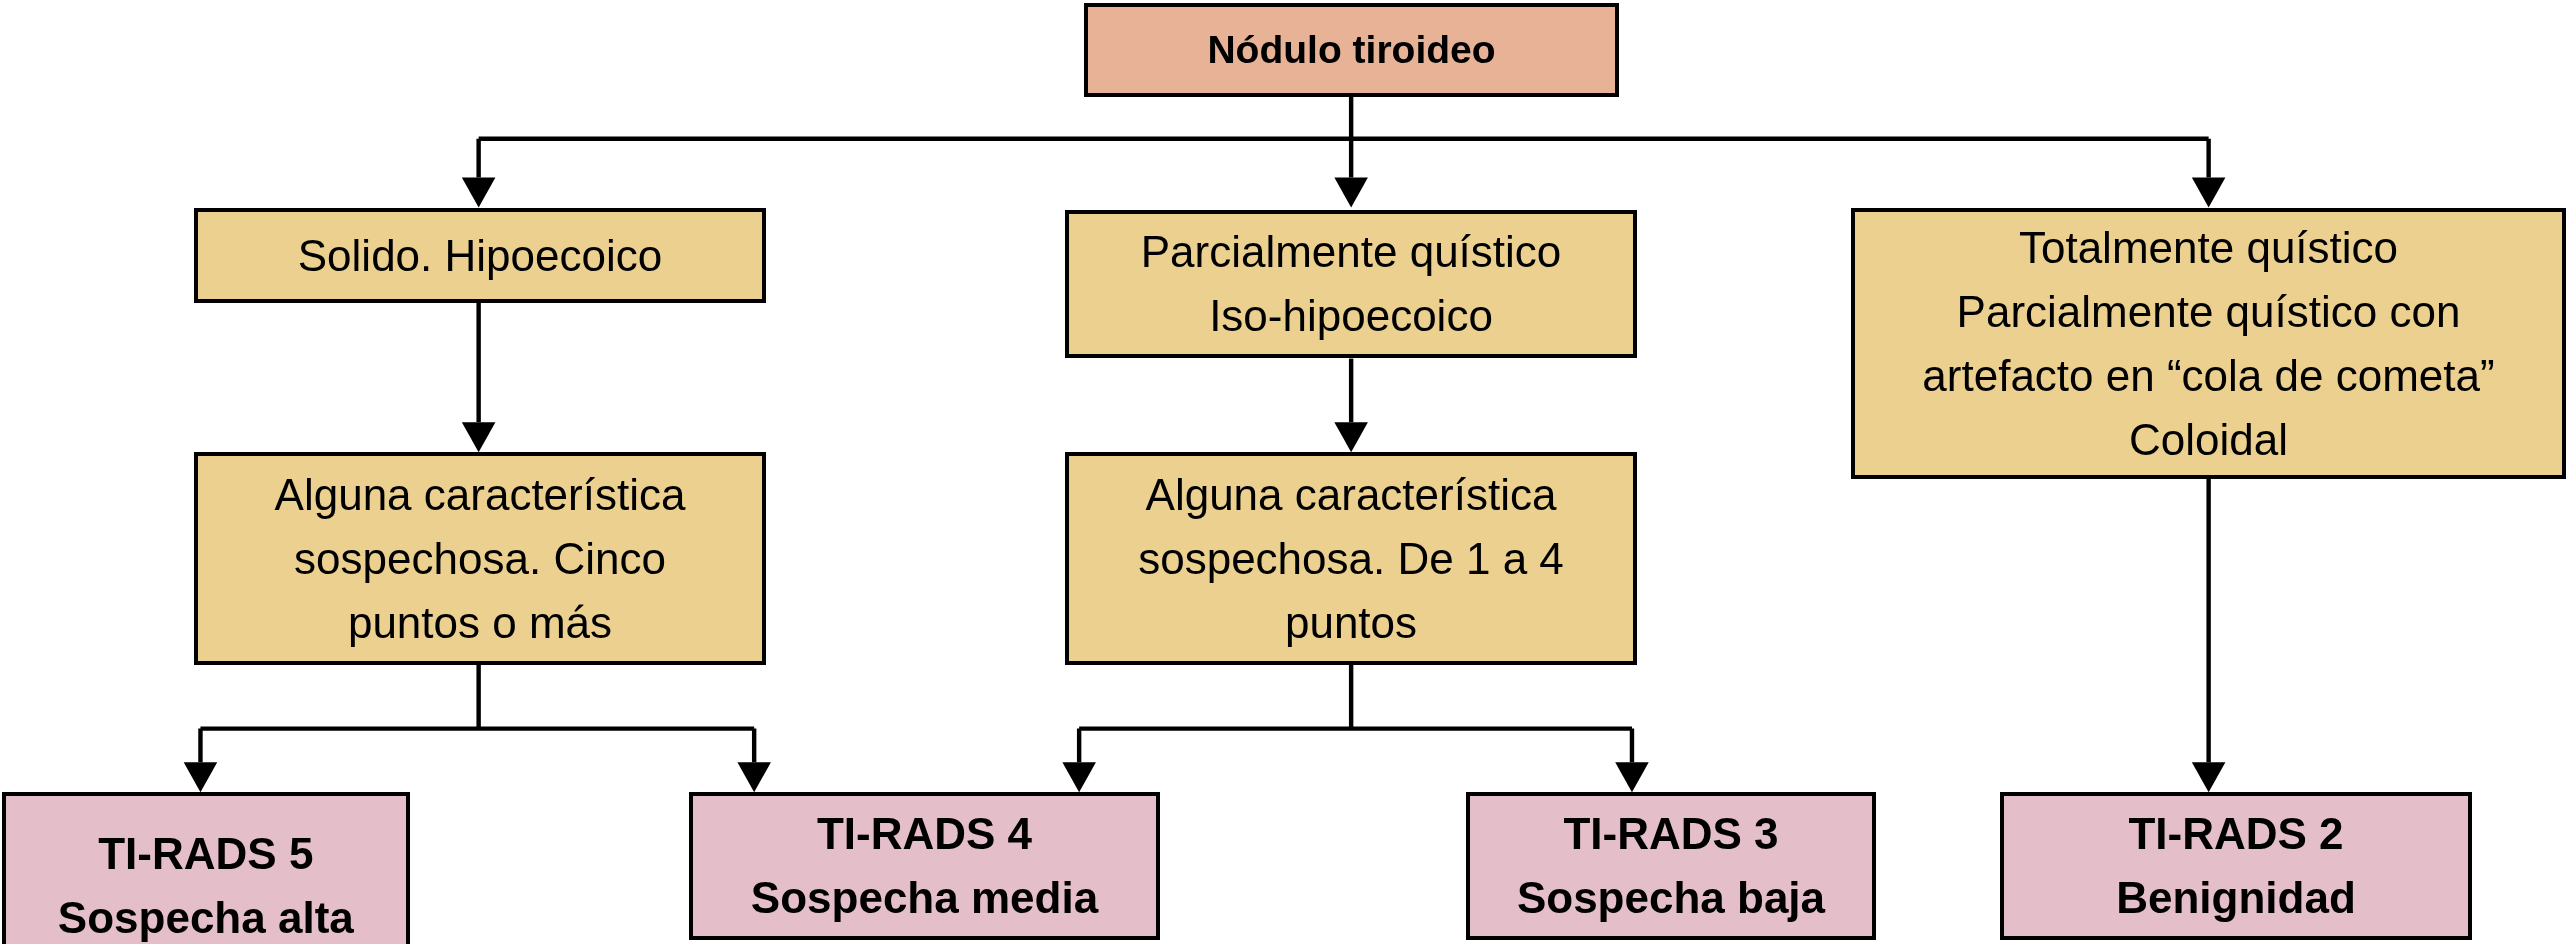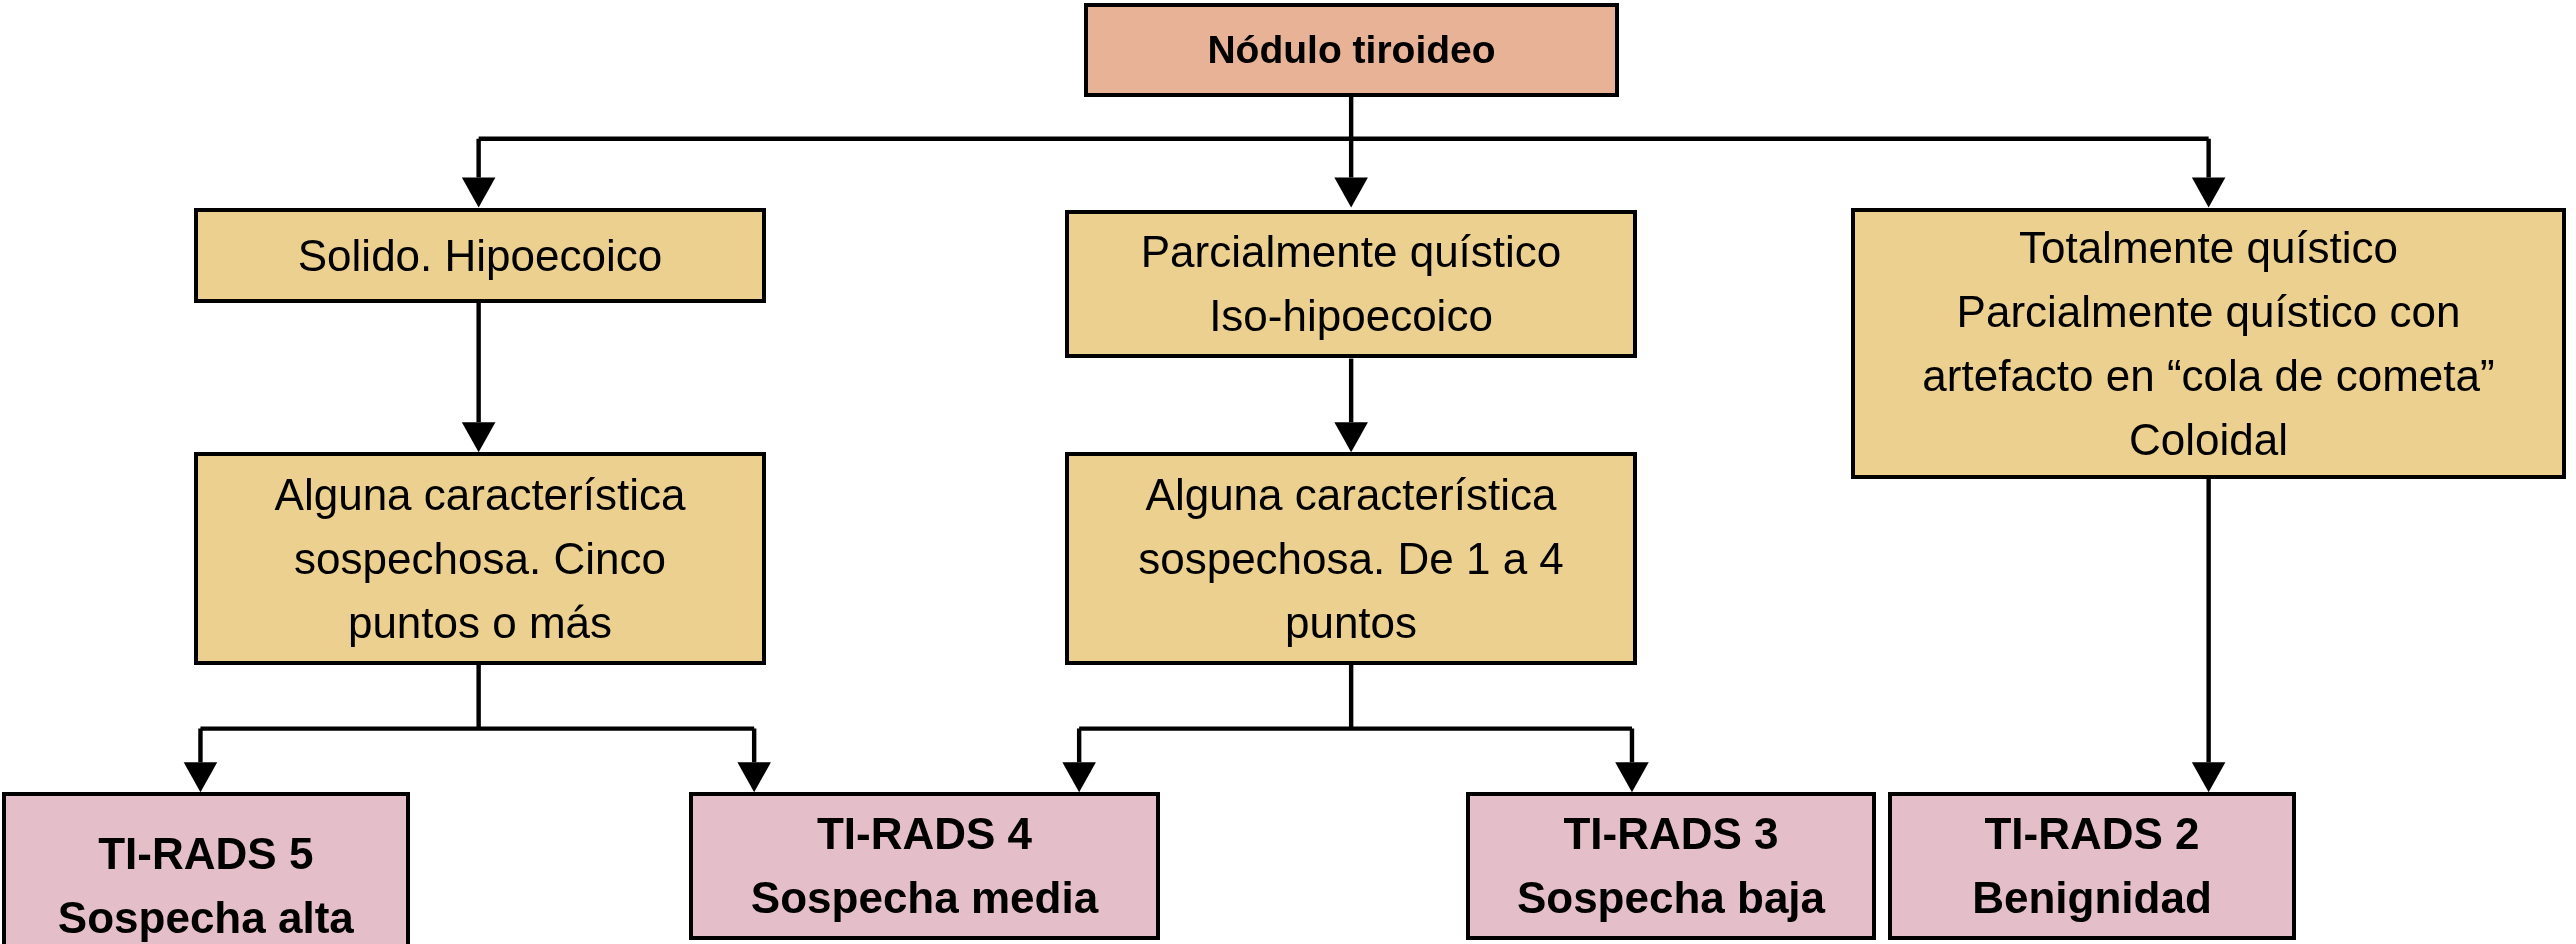--- a/index.html
+++ b/index.html
@@ -93,17 +93,17 @@
 
   <div class="node result" style="left:1.8px;top:792px;width:408px;height:188px;">TI-RADS 5
 Sospecha alta</div>
 
   <div class="node result" style="left:689px;top:792px;width:471px;height:148px;">TI-RADS 4
 Sospecha media</div>
 
   <div class="node result" style="left:1432px;top:792px;width:410px;height:148px;margin-left:34px;">TI-RADS 3
 Sospecha baja</div>
 
-  <div class="node result" style="left:1888px;top:792px;width:408px;height:148px;">TI-RADS 2
+  <div class="node result" style="left:2000px;top:792px;width:472px;height:148px;">TI-RADS 2
 Benignidad</div>
 
 </div>
 
 
 </body></html>

